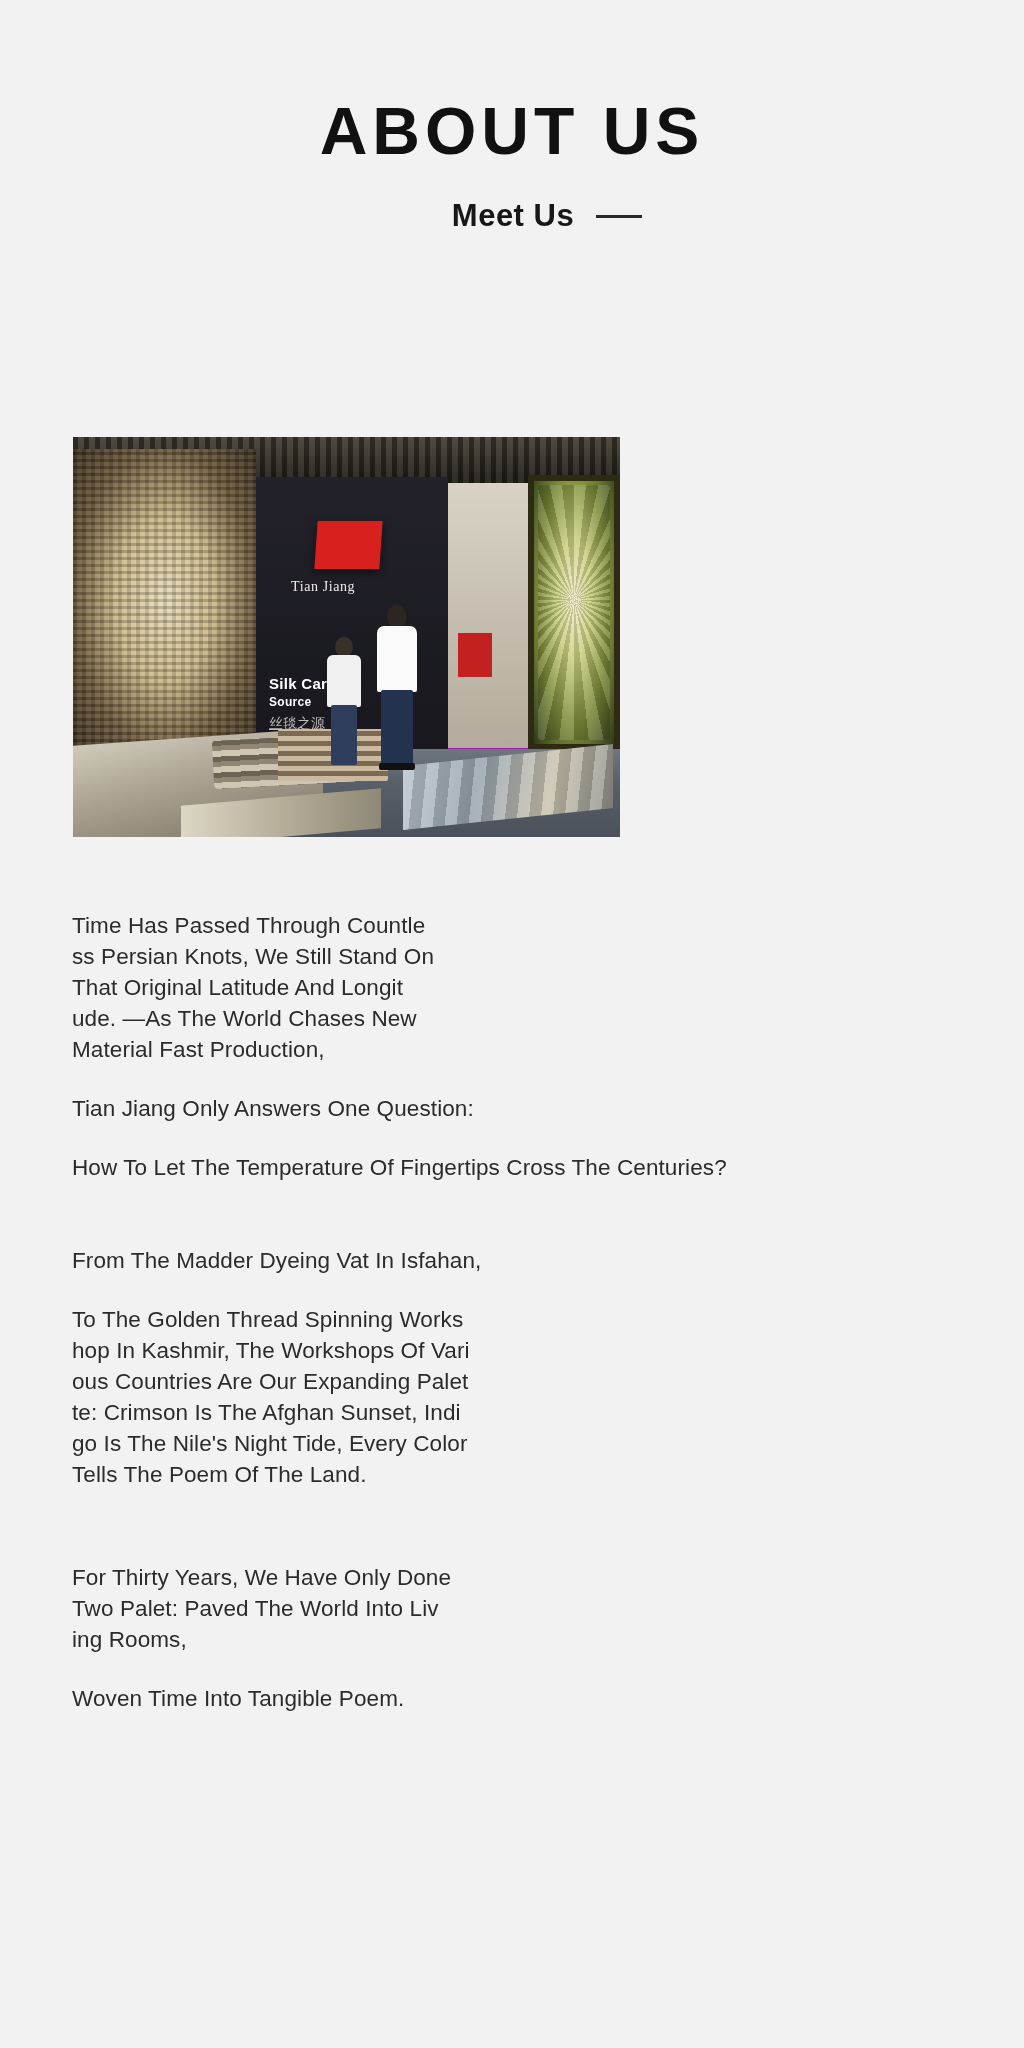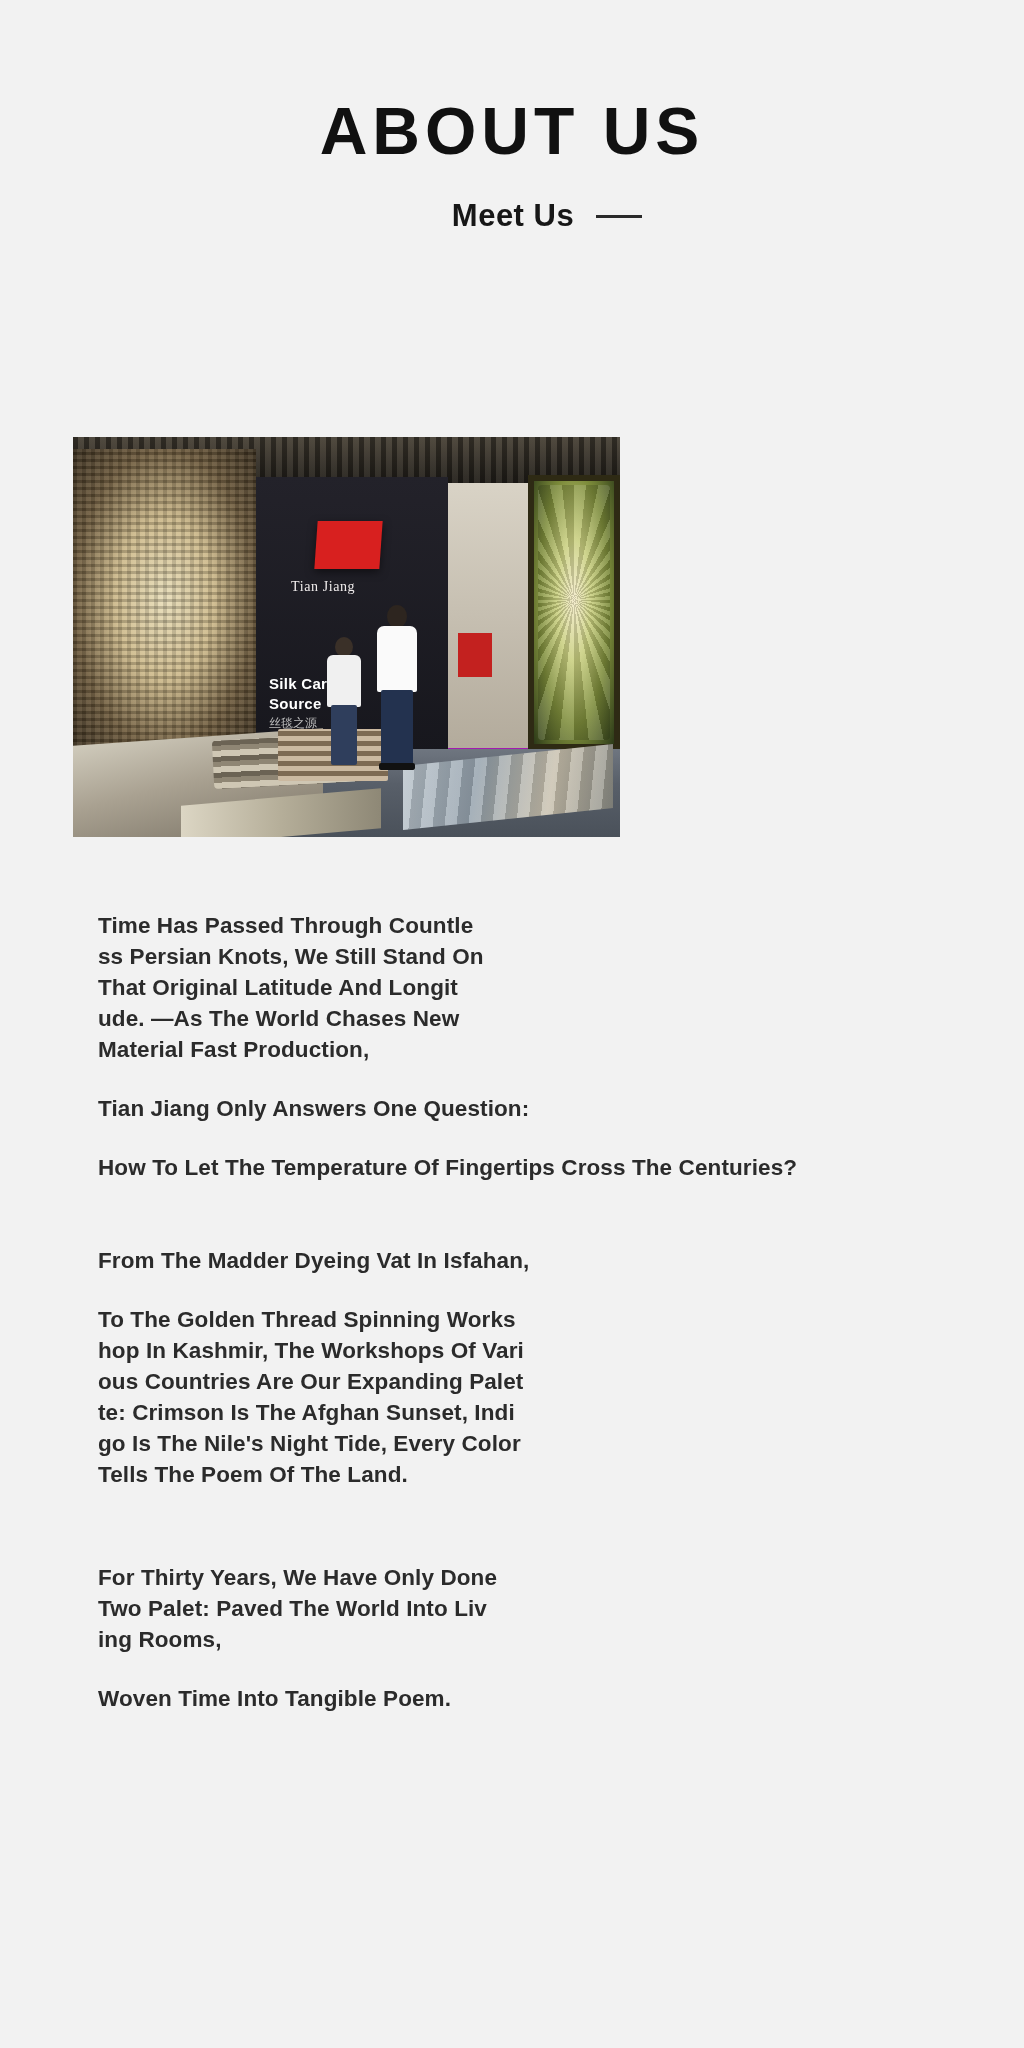--- a/index.html
+++ b/index.html
@@ -109,25 +109,25 @@
     position: absolute; left: 218px; top: 142px;
     color: #f0ecec; font-size: 14px; letter-spacing: .6px;
     font-family: "Liberation Serif", serif;
   }
   .ph-silk1 {
     position: absolute; left: 196px; top: 238px;
     color: #ffffff; font-size: 15px; font-weight: bold; letter-spacing: .3px;
   }
   .ph-silk2 {
     position: absolute; left: 196px; top: 258px;
-    color: #ffffff; font-size: 15px; font-weight: bold; letter-spacing: .3px;
+    color: #ffffff; font-size: 12px; font-weight: bold; letter-spacing: .3px;
   }
   .ph-silk3 {
     position: absolute; left: 196px; top: 278px;
-    color: #bdbdbd; font-size: 12px;
+    color: #bdbdbd; font-size: 14px; text-decoration: underline;
   }
   .ph-rightrug {
     position: absolute; left: 455px; top: 38px; width: 92px; height: 275px;
     background:
       radial-gradient(ellipse at 50% 45%, #f3ebc8 0%, #c9cf7f 30%, #7c8b3a 62%, #2c3a18 100%);
     border: 6px solid #2e2a14;
     box-sizing: border-box;
   }
   .ph-rightrug:after {
     content:"";
@@ -191,24 +191,23 @@
   .p1 .legs { position:absolute; left:8px; top:68px; width:26px; height:60px; background:#2f3e5c; border-radius:2px; }
   .p2 { left: 300px; top: 168px; width: 48px; height: 164px; }
   .p2 .head { position:absolute; left:14px; top:0; width:20px; height:23px; border-radius:50%; background:#2d251f; }
   .p2 .torso { position:absolute; left:4px; top:21px; width:40px; height:66px; background:#fafafa; border-radius:7px 7px 2px 2px; }
   .p2 .legs { position:absolute; left:8px; top:85px; width:32px; height:79px; background:#23324f; border-radius:2px; }
   .p2 .shoes { position:absolute; left:6px; top:158px; width:36px; height:7px; background:#111; border-radius:2px; }
 
   
   .body-text {
     position: absolute;
-    left: 98px;
+    left: 72px;
     top: 910px;
     width: 880px;
-    font-weight: bold;
   }
   .para {
     font-size: 22.5px;
     line-height: 31px;
     color: #2b2b2b;
     letter-spacing: .1px;
     margin: 0;
     white-space: pre-line;
   }
   .gap-sm { height: 28px; }

